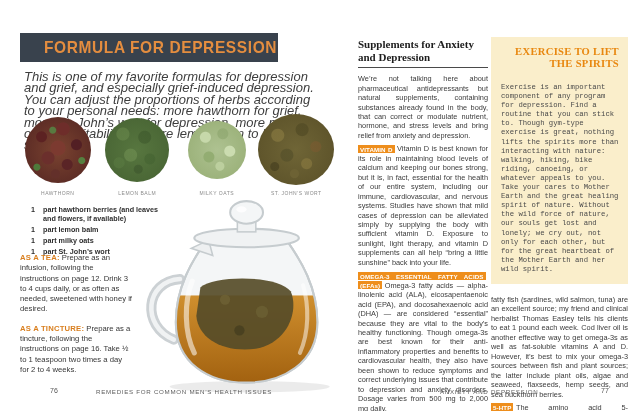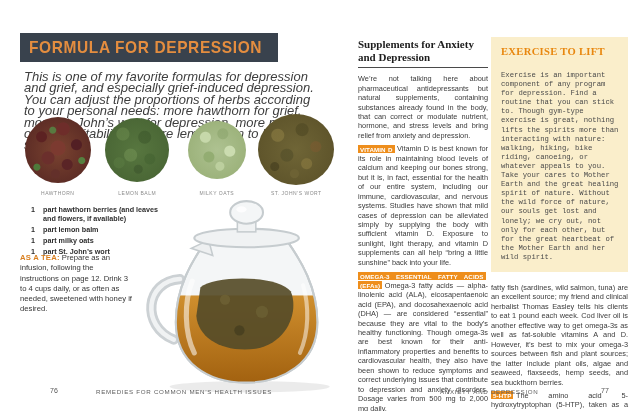--- a/index.html
+++ b/index.html
@@ -5,21 +5,21 @@
   * { margin:0; padding:0; box-sizing:border-box; }
   html,body { background:#e9e9e9; }
   .spread {
     position:relative; width:640px; height:411px; background:#ffffff;
     font-family:"Liberation Sans", sans-serif; color:#3a3a3a; overflow:hidden;
     margin:0 auto;
   }
   
   .banner {
     position:absolute; left:20px; top:33px; width:258px; height:29px;
-    background:#39424d; display:flex; align-items:center; padding-left:9px;
+    background:#39424d; display:flex; align-items:center; padding-left:24px;
   }
   .banner h1 {
     color:#e48d3f; font-size:15.5px; font-weight:700; letter-spacing:0.6px;
     font-family:"Liberation Sans", sans-serif; transform:scaleY(1.08);
   }
   .intro {
     position:absolute; left:24px; top:71px; width:290px;
     font-style:italic; font-size:13px; line-height:11.4px; color:#3d3d3d;
   }
   .herbs-row {
@@ -102,21 +102,21 @@
     margin-bottom:4px;
   }
   .tag {
     background:#ee8e1c; color:#ffffff; font-weight:700; font-size:6.2px;
     padding:0.5px 2px; margin-right:2.5px; letter-spacing:0.1px;
     -webkit-box-decoration-break:clone; box-decoration-break:clone;
   }
   .exercise-box { background:#faeecb; padding:9px 9px 10px 10px; width:137px; }
   .exercise-box h2 {
     font-family:"Liberation Serif", serif; font-weight:700; color:#e8870f;
-    font-size:10.6px; line-height:12px; letter-spacing:0.3px;
+    font-size:10.6px; line-height:12px; letter-spacing:0.3px;text-align:right;
   }
   .exercise-box h2 span { display:block; }
   .exercise-box p {
     margin-top:13px; font-family:Liberation Mono, monospace;
     font-size:7.25px; line-height:9.1px; color:#4a4a4a;
   }
   .col2 .body-para.first-after-box { margin-top:11px; }
   
   .pageno { position:absolute; top:387px; font-size:7px; color:#555; }
   .pageno.left { left:50px; }
@@ -172,20 +172,21 @@
       <span>part milky oats</span>
     </li>
     <li>
       <span>1</span>
       <span>part St. John’s wort</span>
     </li>
   </ul>
 
   <div class="instructions">
     <p><span class="inst-label">AS A TEA:</span> <span>Prepare as an infusion, following the instructions on page 12. Drink 3 to 4 cups daily, or as often as needed, sweetened with honey if desired.</span></p>
+    <p><span class="inst-label">AS A TINCTURE:</span> <span>Prepare as a tincture, following the instructions on page 16. Take ½ to 1 teaspoon two times a day for 2 to 4 weeks.</span></p>
   </div>
 
   <div class="teapot">
     <svg viewBox="0 0 215 195" xmlns="http://www.w3.org/2000/svg">
       <defs>
         <linearGradient id="tea" x1="0" y1="0" x2="0" y2="1">
           <stop offset="0" stop-color="#cf8f2e"></stop>
             <stop offset="1" stop-color="#a05f0e"></stop>
         </linearGradient>
         <clipPath id="pot">
@@ -224,20 +225,21 @@
     <p class="body-para">We’re not talking here about pharmaceutical antidepressants but natural supplements, containing substances already found in the body, that can correct or modulate nutrient, hormone, and stress levels and bring relief from anxiety and depression.</p>
     <p class="body-para"><span class="tag">VITAMIN D</span><span>Vitamin D is best known for its role in maintaining blood levels of calcium and keeping our bones strong, but it is, in fact, essential for the health of our entire system, including our immune, cardiovascular, and nervous systems. Studies have shown that mild cases of depression can be alleviated simply by supplying the body with sufficient vitamin D. Exposure to sunlight, light therapy, and vitamin D supplements can all help “bring a little sunshine” back into your life.</span></p>
     <p class="body-para"><span class="tag">OMEGA-3 ESSENTIAL FATTY ACIDS (EFAs)</span><span>Omega-3 fatty acids — alpha-linolenic acid (ALA), eicosapentaenoic acid (EPA), and docosahexaenoic acid (DHA) — are considered “essential” because they are vital to the body’s healthy functioning. Though omega-3s are best known for their anti-inflammatory properties and benefits to cardiovascular health, they also have been shown to reduce symptoms and correct underlying issues that contribute to depression and anxiety disorders. Dosage varies from 500 mg to 2,000 mg daily.</span></p>
 
   </div>
 
   <div class="col2">
     <div class="exercise-box">
       <h2>
         <span>EXERCISE TO LIFT</span>
+        <span>THE SPIRITS</span>
       </h2>
       <p>Exercise is an important component of any program for depression. Find a routine that you can stick to. Though gym-type exercise is great, nothing lifts the spirits more than interacting with nature: walking, hiking, bike riding, canoeing, or whatever appeals to you. Take your cares to Mother Earth and the great healing spirit of nature. Without the wild force of nature, our souls get lost and lonely; we cry out, not only for each other, but for the great heartbeat of the Mother Earth and her wild spirit.</p>
     </div>
     <p class="body-para first-after-box">fatty fish (sardines, wild salmon, tuna) are an excellent source; my friend and clinical herbalist Thomas Easley tells his clients to eat 1 pound each week. Cod liver oil is another effective way to get omega-3s as well as fat-soluble vitamins A and D. However, it’s best to mix your omega-3 sources between fish and plant sources; the latter include plant oils, algae and seaweed, flaxseeds, hemp seeds, and sea buckthorn berries.</p>
     <p class="body-para"><span class="tag">5-HTP</span><span>The amino acid 5-hydroxytryptophan (5-HTP), taken as a supplement, can raise levels of serotonin, a neurotransmitter that helps improve mood, relieve depression, promote better quality of sleep, and (perhaps) regulate weight gain/loss. Low levels of serotonin can contribute to a number of stress-related disorders, including depression, anxiety, insomnia, headaches, and fibromyalgia. In fact, numerous studies have found 5-HTP to be more effective than prescription antidepressants. The</span></p>
   </div>
 
   <span class="running right">ANXIETY AND DEPRESSION</span>
   <span class="pageno right">77</span>
 

